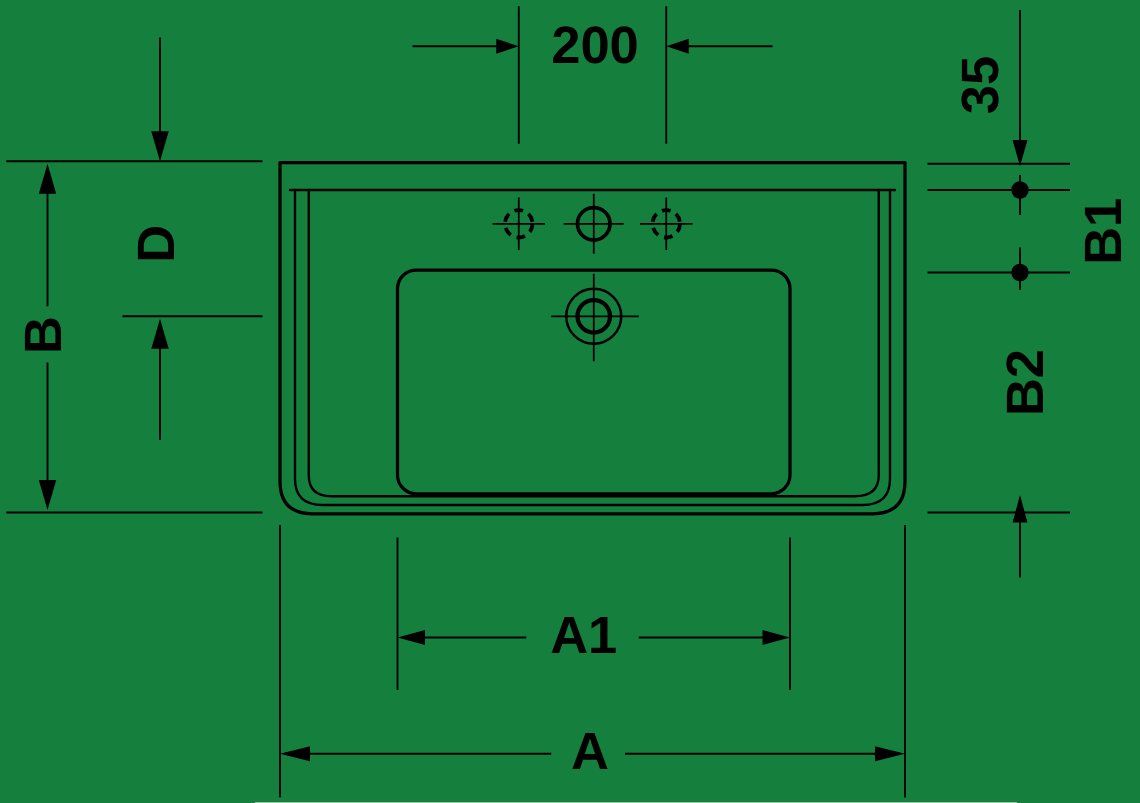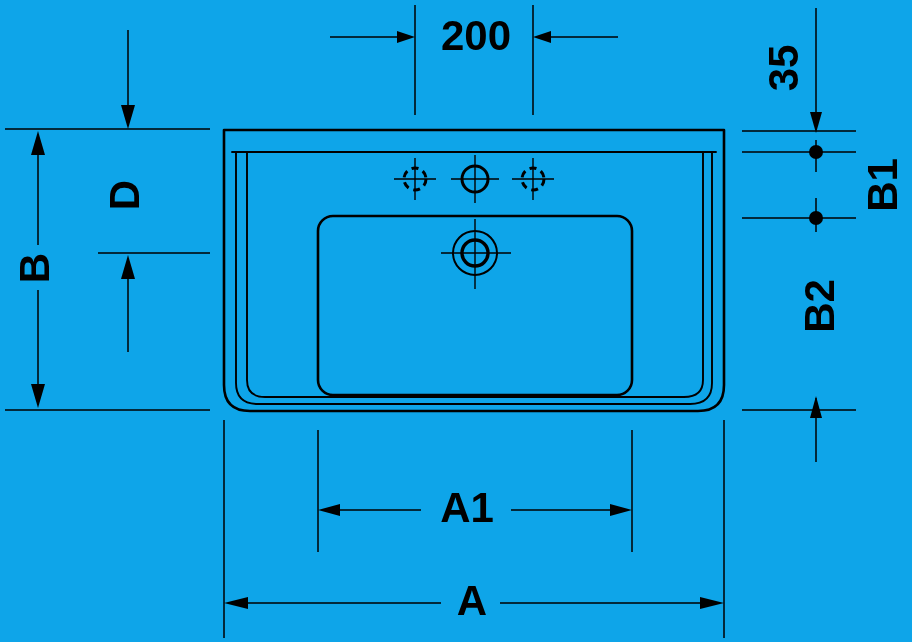--- a/index.html
+++ b/index.html
@@ -10,21 +10,21 @@
   body {
     width: 912px;
     height: 642px;
     overflow: hidden;
     font-family: "Liberation Sans", sans-serif;
   }
   #drawing-root {
     position: relative;
     width: 912px;
     height: 642px;
-    background: #0ea5e9;
+    background: #15803d;
   }
   svg#technical-drawing {
     display: block;
     width: 912px;
     height: 642px;
   }
   .obj-line {
     fill: none;
     stroke: #000000;
     stroke-width: 2.6;

